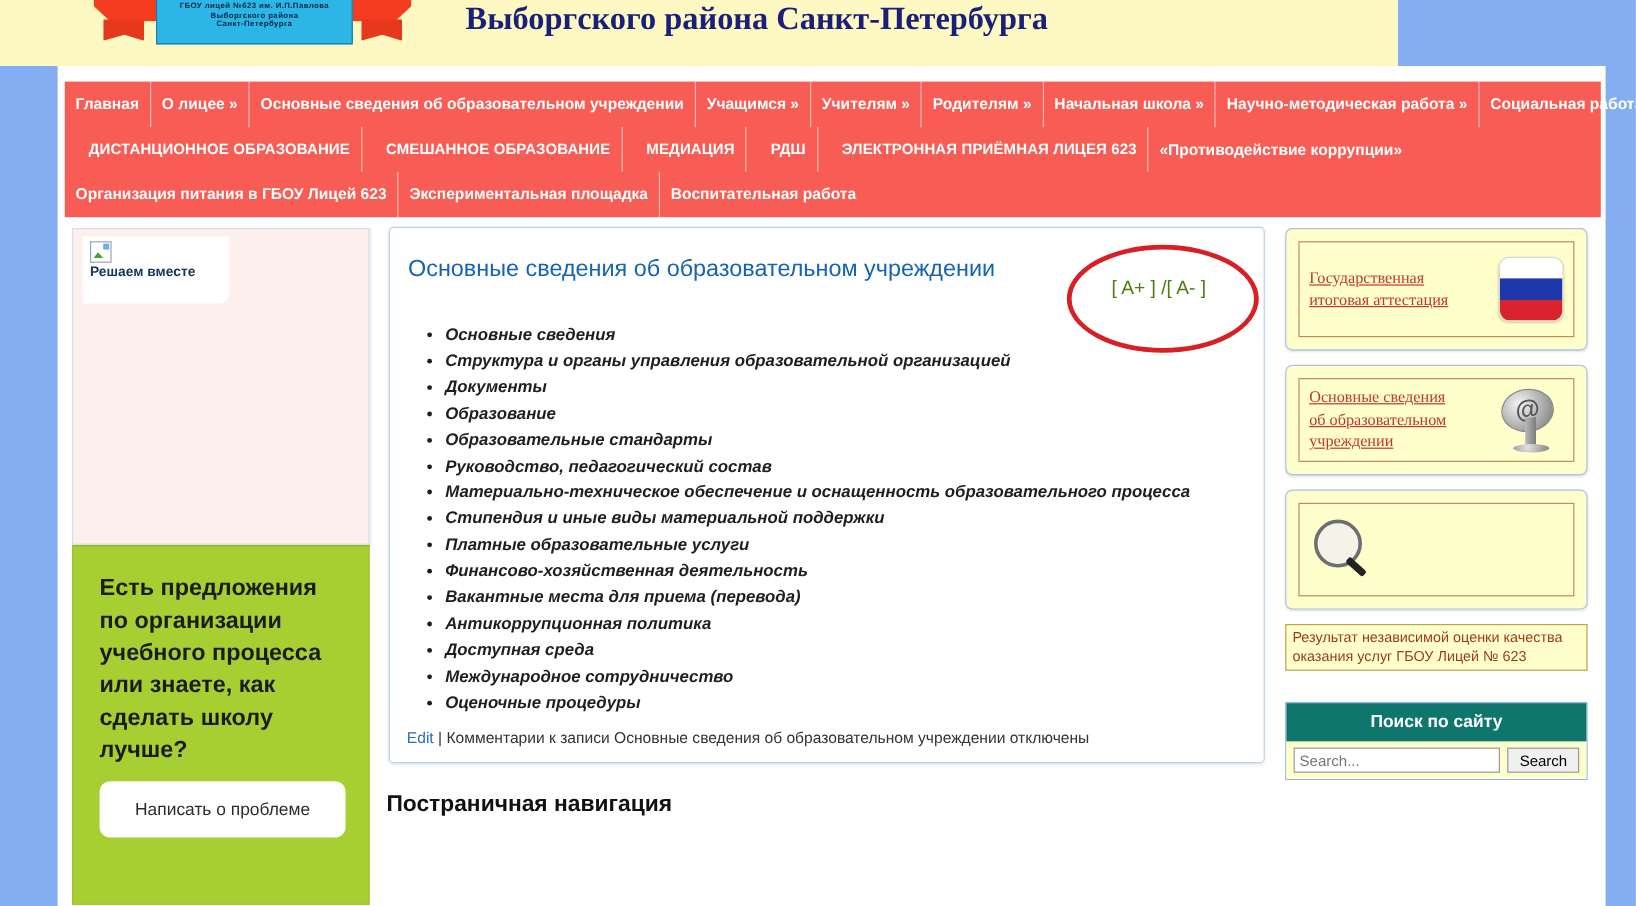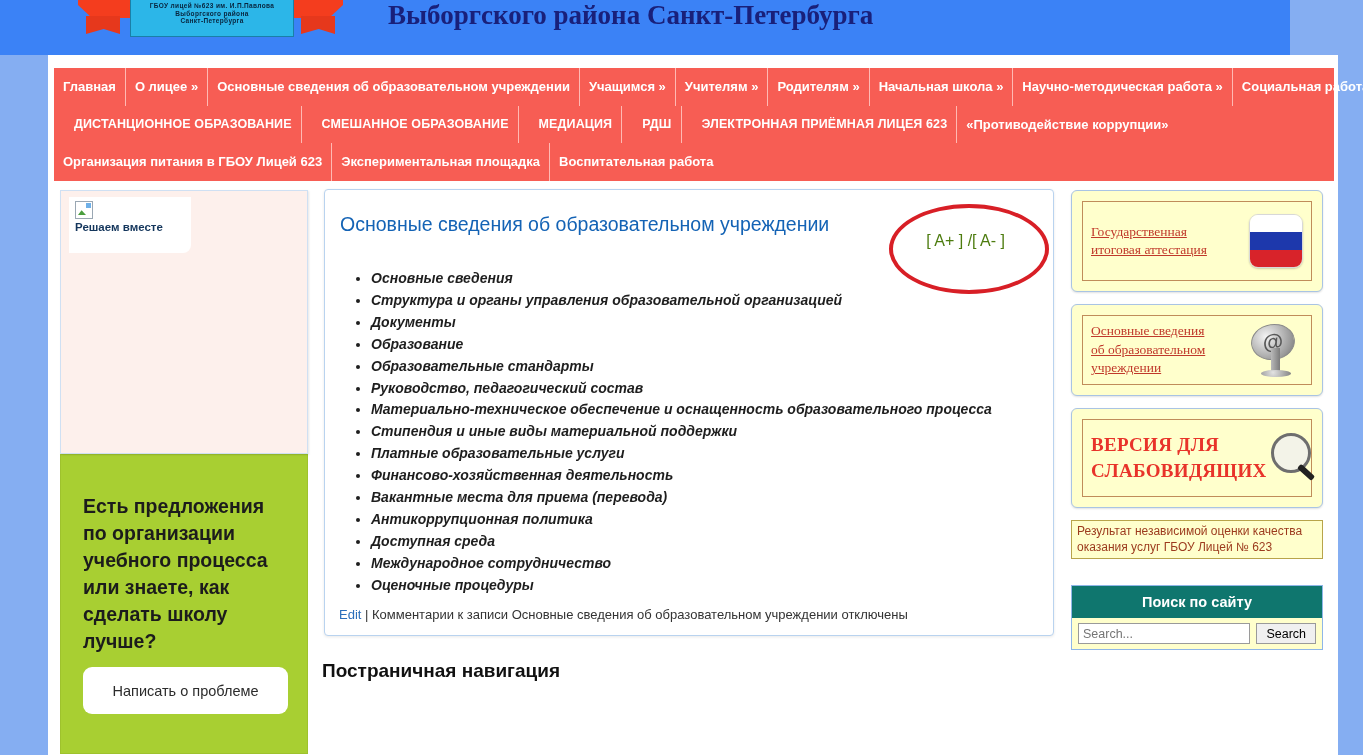--- a/index.html
+++ b/index.html
@@ -6,22 +6,22 @@
     margin: 0; padding: 0;
     width: 1363px; height: 755px;
     overflow: hidden;
     background: #85aef2;
     font-family: "Liberation Sans", sans-serif;
   }
   #page { position: relative; width: 1363px; height: 755px; }
 
   
   .header {
-    position: absolute; left: 0; top: 0; width: 1290px; height: 55px;
-    background: #3b82f6;
+    position: absolute; left: 0; top: 0; width: 1165px; height: 55px;
+    background: #fef9c3;
   }
   .logo-wrap {
     position: absolute; left: 78px; top: -10px; width: 265px; height: 52px;
   }
   .ribbon-left, .ribbon-right {
     position: absolute; top: 2px; width: 62px; height: 26px;
     background: #f43d1e;
   }
   .ribbon-left { left: 0; clip-path: polygon(0 0, 100% 0, 100% 100%, 14px 100%, 0 50%); }
   .ribbon-right { right: 0; clip-path: polygon(0 0, 100% 0, 100% 50%, calc(100% - 14px) 100%, 0 100%); }
@@ -94,21 +94,21 @@
     background: #6fb0e8;
   }
   .broken-label { font-size: 11.5px; color: #14365c; margin-top: 2px; font-weight: bold; }
 
   .widget-green {
     background: #a8cf32; border: 1px solid #9ec22d;
     height: 300px; margin-top: 0px; padding: 22px 22px 0 22px;
     box-sizing: border-box;
   }
   .green-text {
-    font-size: 19.5px; font-weight: bold; color: #1c1c1c; line-height: 1.38; margin-top: 16px;
+    font-size: 19.5px; font-weight: bold; color: #1c1c1c; line-height: 1.38;
   }
   .green-btn {
     margin-top: 13px; background: #ffffff; border: none; border-radius: 9px;
     height: 47px; width: 205px; font-size: 14.5px; color: #2b2b2b;
     font-family: "Liberation Sans", sans-serif; cursor: pointer;
   }
 
   
   .content {
     position: absolute; left: 324px; top: 189px; width: 730px; height: 447px;
@@ -347,24 +347,20 @@
         <div class="at-icon">
           <div class="at-disc">@</div>
           <div class="at-stand"></div>
           <div class="at-base"></div>
         </div>
       </div>
     </div>
 
     <div class="banner b3">
       <div class="banner-inner">
-        <div class="banner-text">
-          <span>ВЕРСИЯ ДЛЯ</span>
-          <span>СЛАБОВИДЯЩИХ</span>
-        </div>
         <div class="mag-icon">
           <div class="mag-glass"></div>
           <div class="mag-handle"></div>
         </div>
       </div>
     </div>
 
     <div class="nok-box">Результат независимой оценки качества оказания услуг ГБОУ Лицей № 623</div>
 
     <div class="search-widget">

